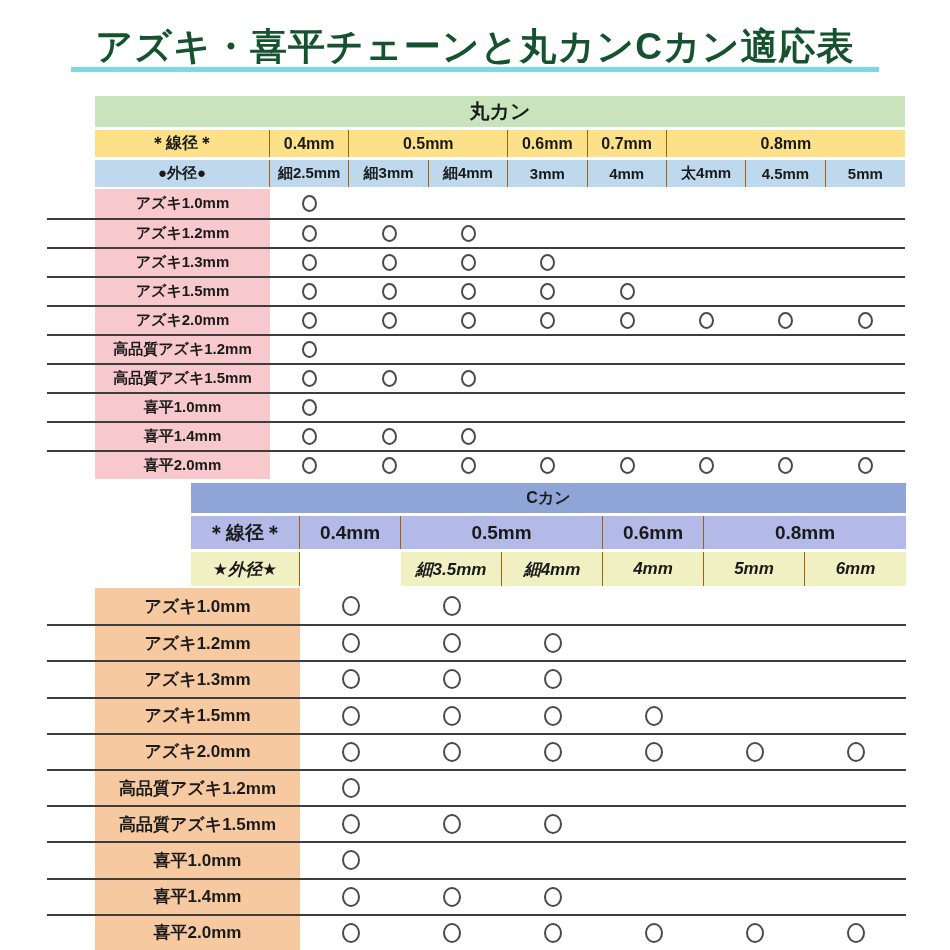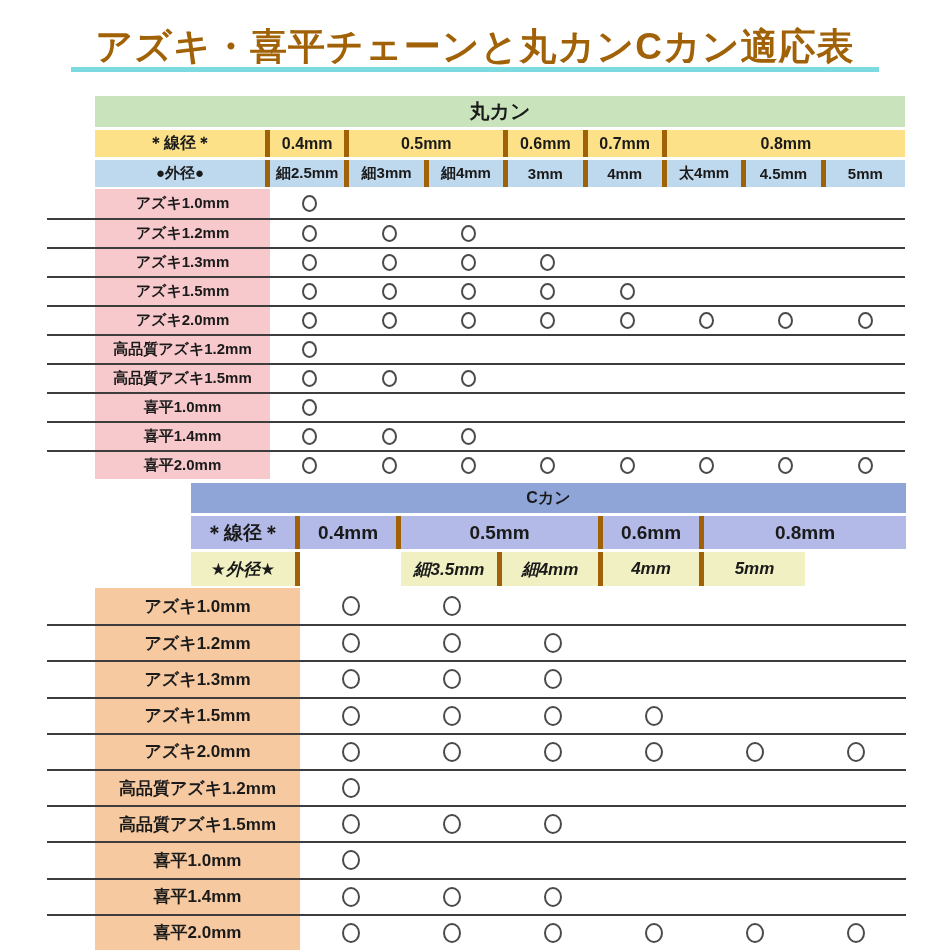--- a/index.html
+++ b/index.html
@@ -12,21 +12,21 @@
   }
   .page { position: absolute; inset: 0; }
 
   
   .page-title {
     position: absolute;
     top: 22px; left: 0; width: 100%;
     text-align: center;
     font-size: 37px;
     font-weight: bold;
-    color: #a16207;
+    color: #14532d;
     letter-spacing: 1px;
     white-space: nowrap;
   }
   .title-underline {
     position: absolute;
     top: 67px; left: 71px;
     width: 808px; height: 5px;
     background: #7cdbe1;
   }
 
@@ -35,21 +35,21 @@
   .row { display: grid; width: 100%; padding-left: 48px; }
   .cell {
     display: flex;
     align-items: center;
     justify-content: center;
     font-weight: bold;
     color: #1a1a1a;
     white-space: nowrap;
     overflow: hidden;
   }
-  .hcell { border-right: 5px solid #a16207; }
+  .hcell { border-right: 1px solid #a16207; }
   .hcell:last-child { border-right: none; }
   .band { border-right: none; }
   .data-row + .data-row { border-top: 2px solid #3d3d3d; }
   .mark {
     display: inline-block;
     border: 2px solid #4a4a4a;
     border-radius: 50%;
     background: transparent;
   }
 
@@ -304,20 +304,21 @@
         <div class="cell hcell wire-cell" style="grid-column: 4 / span 2;">0.5mm</div>
         <div class="cell hcell wire-cell" style="grid-column: 6 / span 1;">0.6mm</div>
         <div class="cell hcell wire-cell" style="grid-column: 7 / span 2;">0.8mm</div>
       </div>
       <div class="row outer-row">
         <div class="cell hcell outer-cell" style="grid-column: 2 / 3;">★外径★</div>
         <div class="cell hcell outer-cell" style="grid-column: 4 / span 1;">細3.5mm</div>
         <div class="cell hcell outer-cell" style="grid-column: 5 / span 1;">細4mm</div>
         <div class="cell hcell outer-cell" style="grid-column: 6 / span 1;">4mm</div>
         <div class="cell hcell outer-cell" style="grid-column: 7 / span 1;">5mm</div>
+        <div class="cell hcell outer-cell" style="grid-column: 8 / span 1;">6mm</div>
       </div>
       <div class="row data-row">
         <div class="cell label-cell" style="grid-column: 1 / 3;">アズキ1.0mm</div>
         <div class="cell dcell" style="grid-column: 3 / span 1;">
           <span class="mark"></span>
         </div>
         <div class="cell dcell" style="grid-column: 4 / span 1;">
           <span class="mark"></span>
         </div>
         <div class="cell dcell" style="grid-column: 5 / span 1;"></div>

